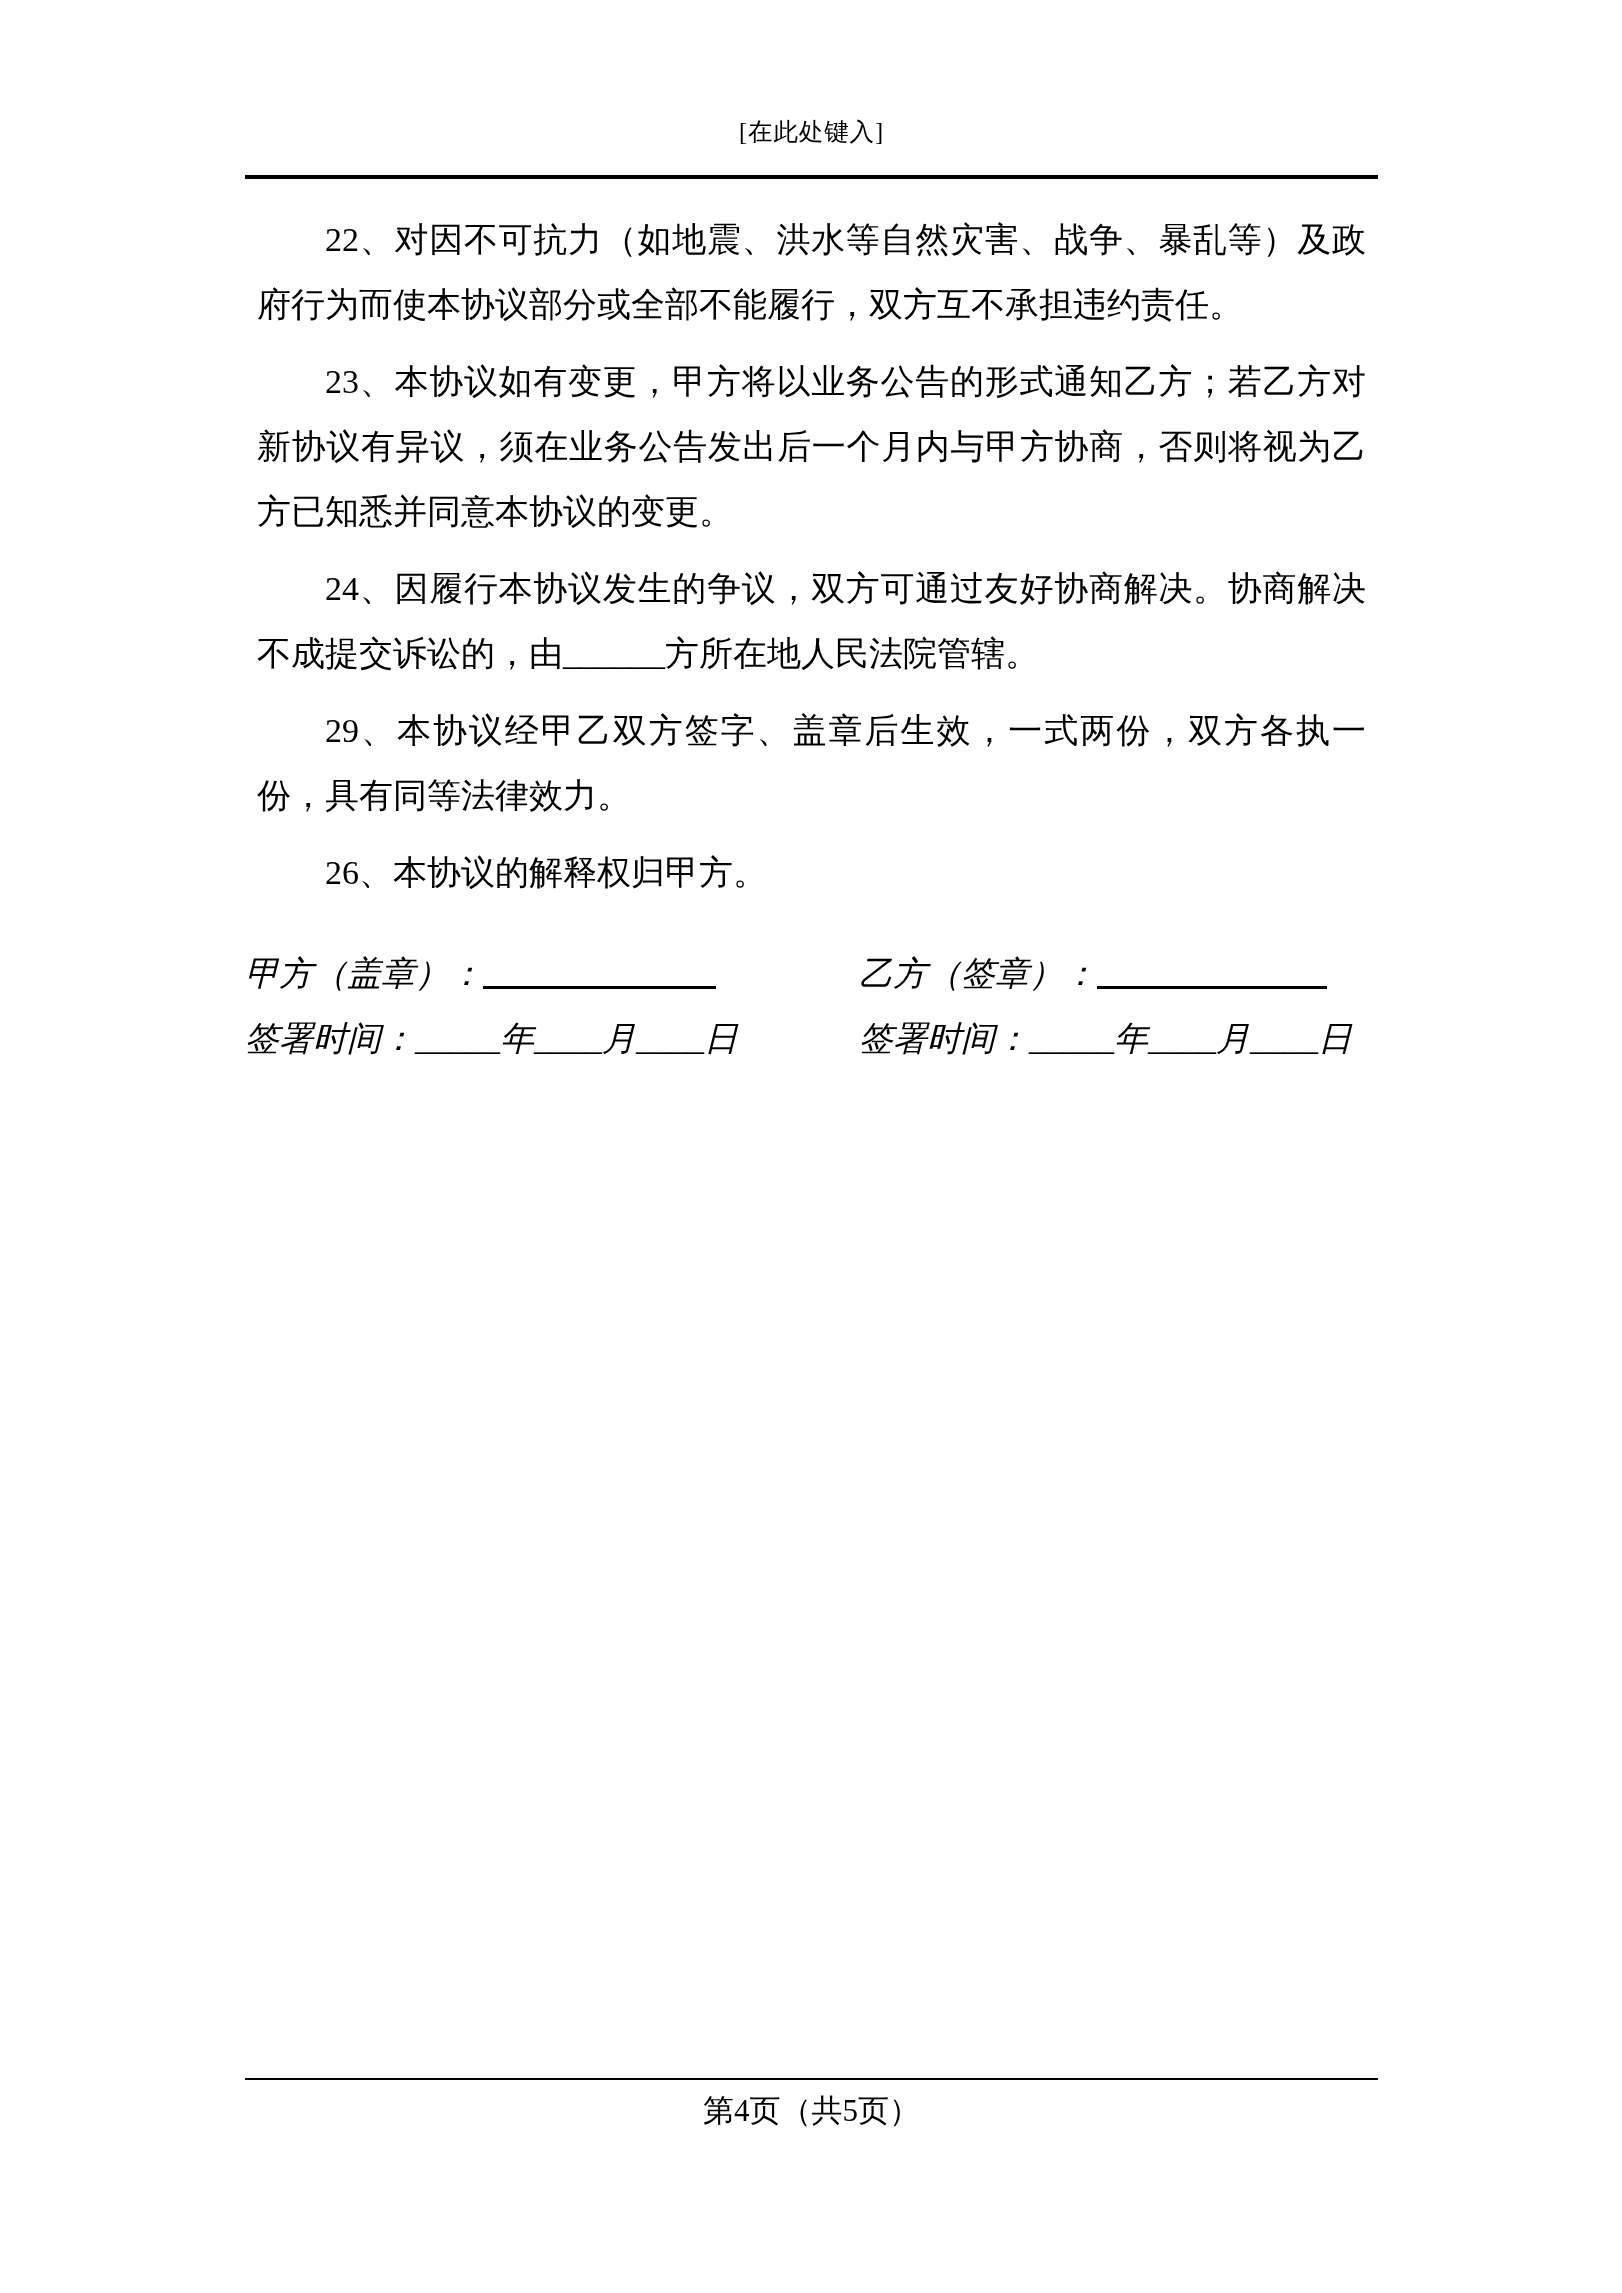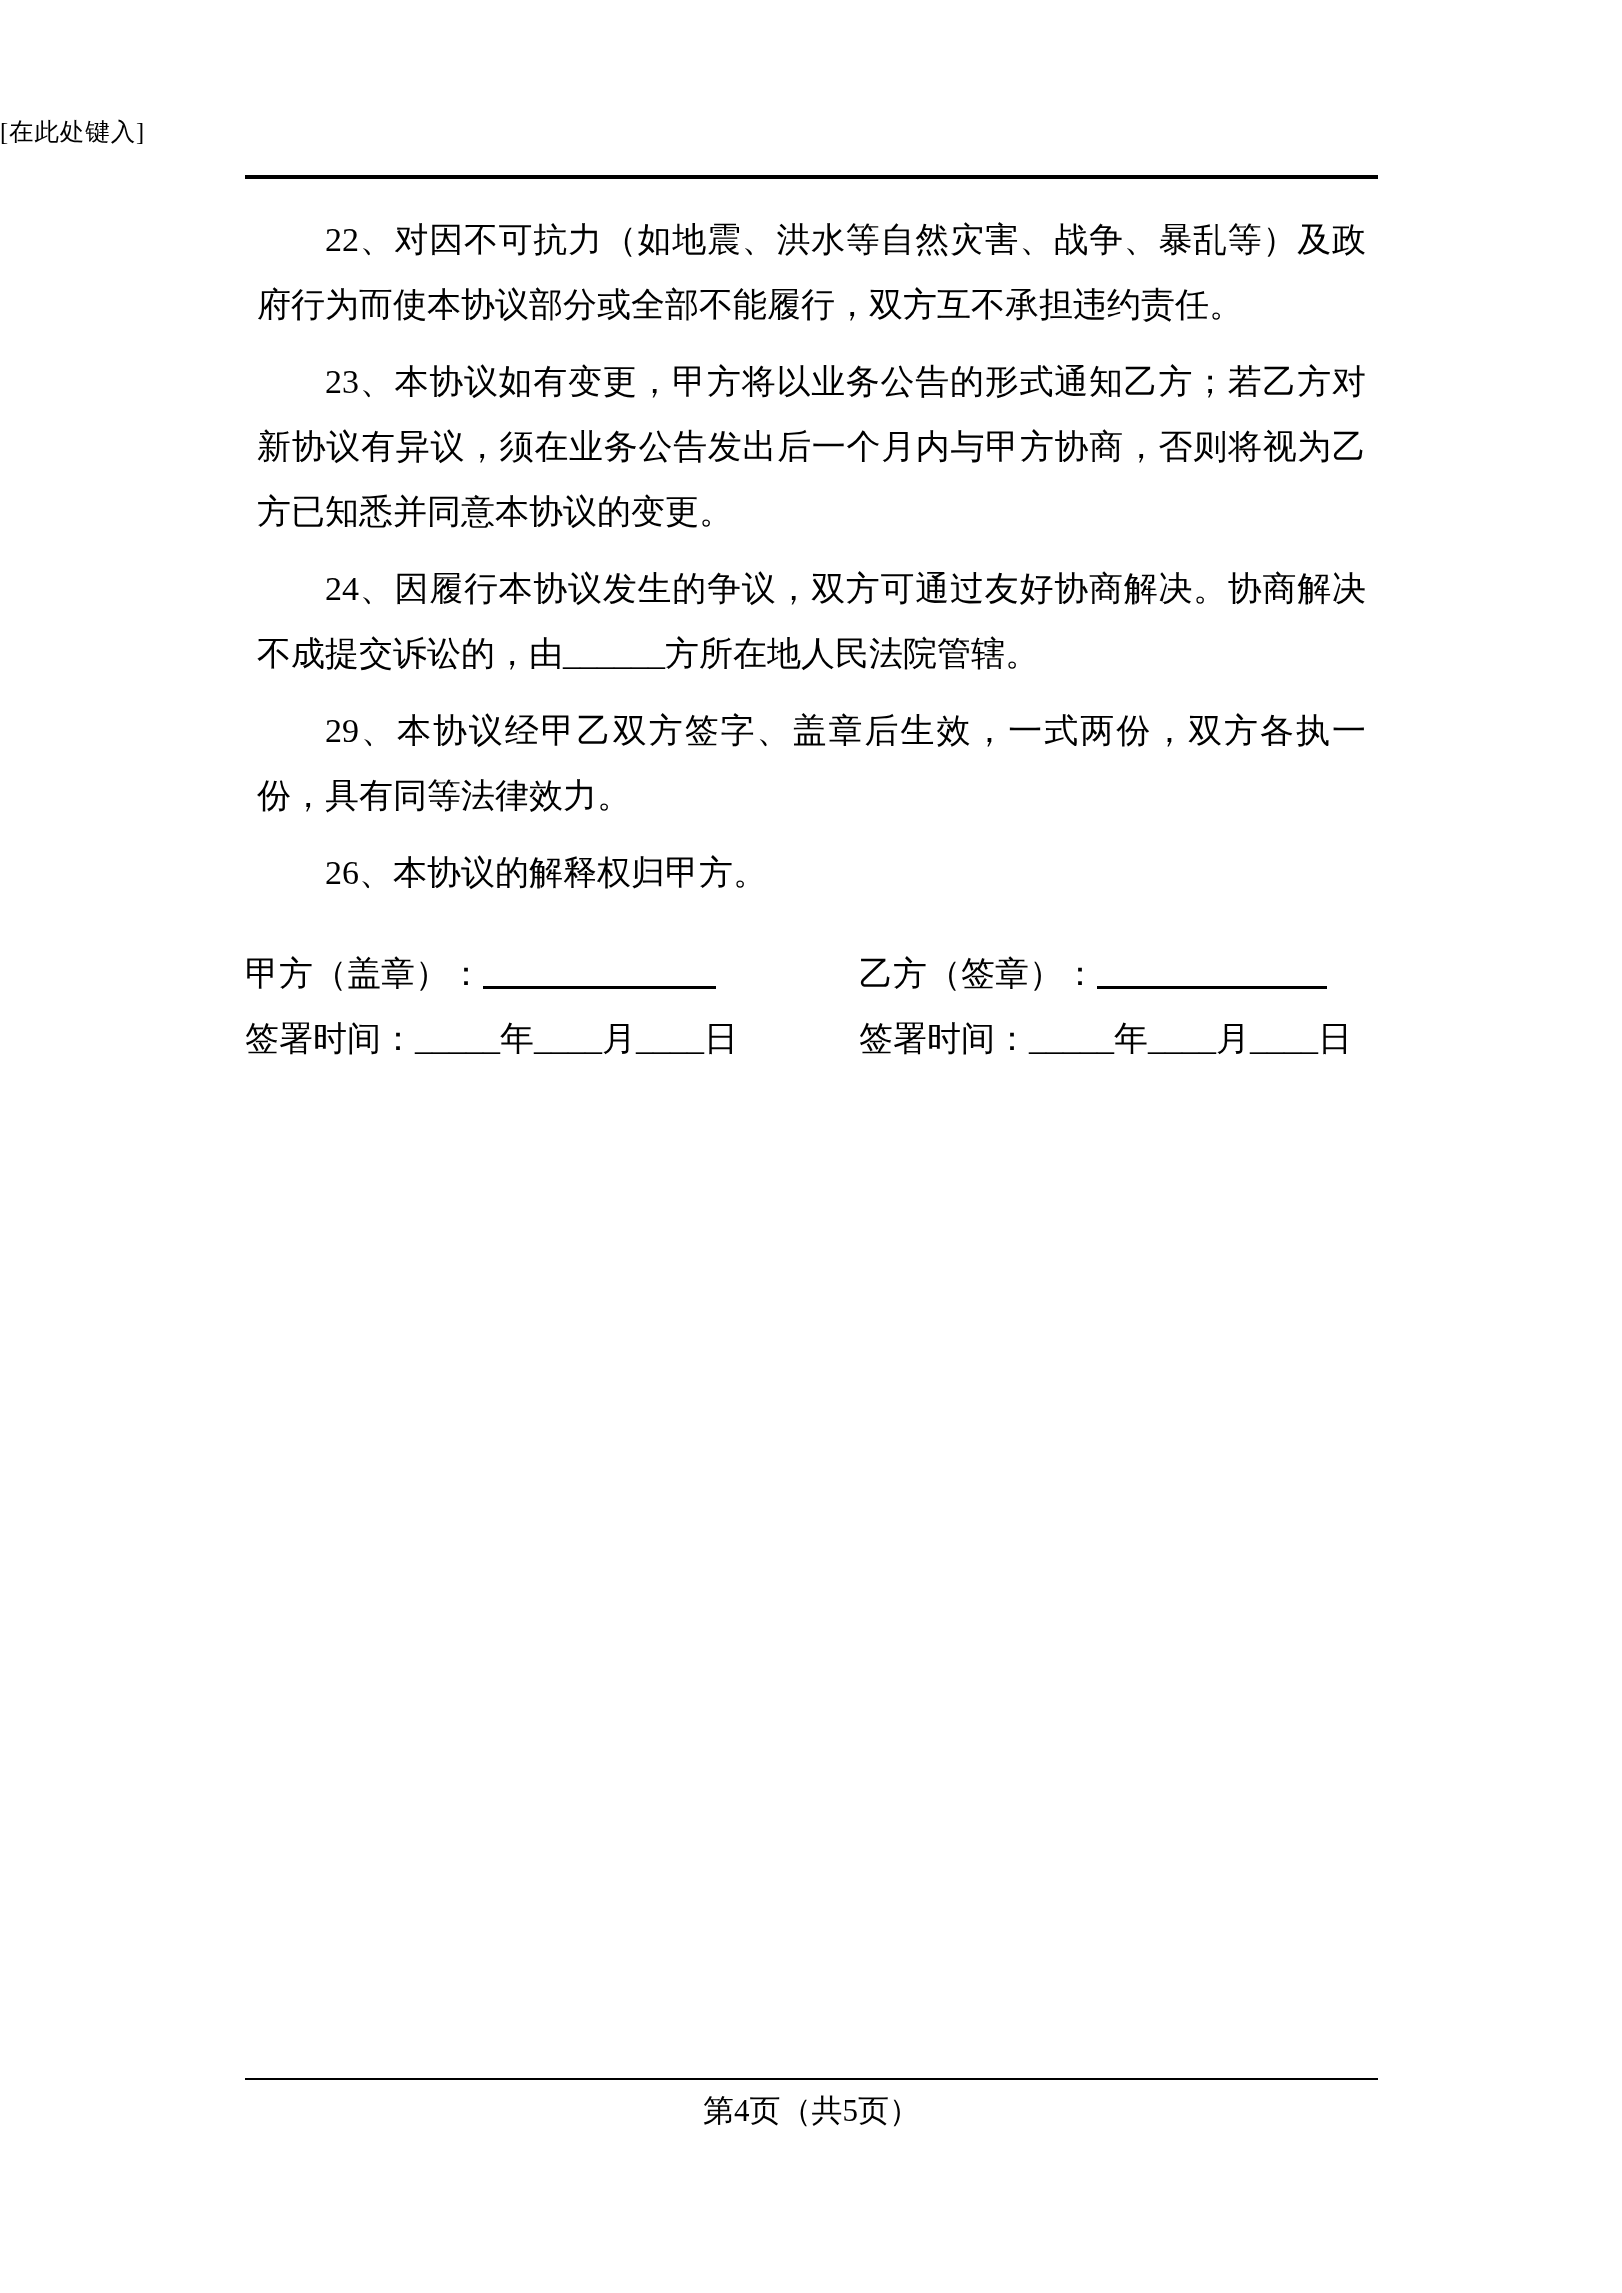--- a/index.html
+++ b/index.html
@@ -16,21 +16,21 @@
     font-family: "Liberation Serif", "DejaVu Serif", serif;
     overflow: hidden;
   }
 
   
   .header-text {
     position: absolute;
     top: 115px;
     left: 0;
     width: 100%;
-    text-align: left;
+    text-align: center;
     font-size: 24.5px;
     line-height: 33px;
     letter-spacing: 0.9px;
   }
   .header-rule {
     position: absolute;
     left: 245px;
     width: 1133px;
     top: 175px;
     height: 0;
@@ -49,20 +49,21 @@
     text-justify: inter-ideograph;
   }
   .content p.clause {
     margin: 12px;
     text-indent: 2em;
   }
 
   
   .sig {
     margin-top: 36px;
+    font-style: italic;
   }
   .sig-row {
     position: relative;
     height: 65px;
     white-space: nowrap;
     text-align: left;
     text-indent: 0;
   }
   .sig-right {
     position: absolute;

